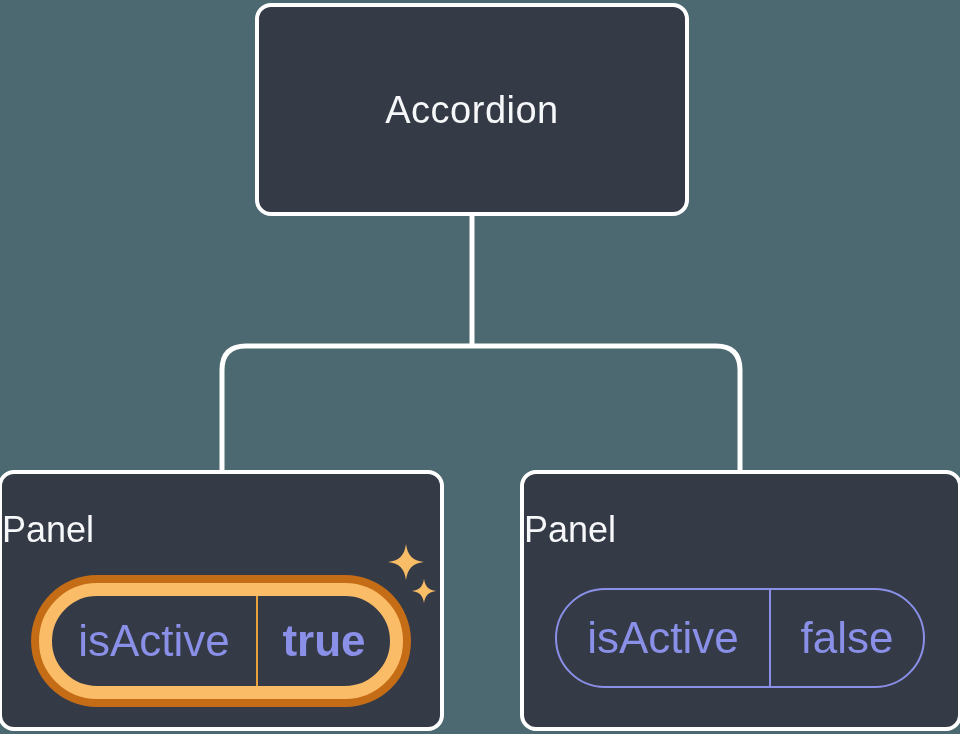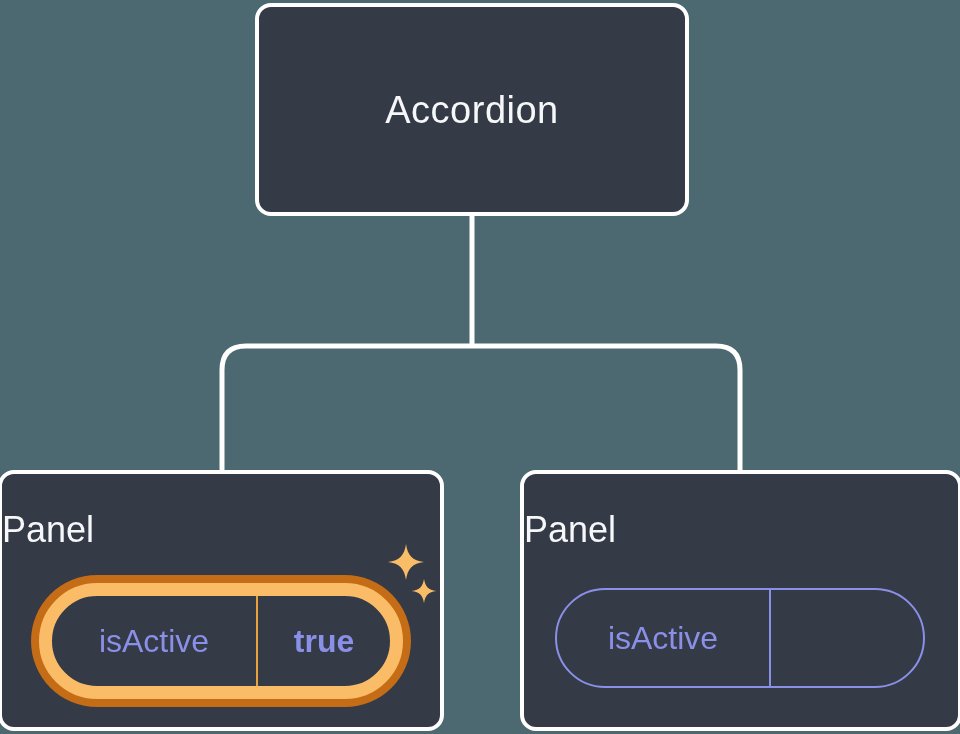--- a/index.html
+++ b/index.html
@@ -22,21 +22,21 @@
     color:#F6F7F9;font-size:38px;font-weight:500;letter-spacing:0.5px;line-height:1;
   }
   .node-panel-left{left:-2px;top:470px;width:446px;height:261px;}
   .node-panel-right{left:520px;top:470px;width:442px;height:261px;}
   .panel-label{
     position:absolute;left:0;right:0;top:38px;
     color:#F6F7F9;font-size:36px;font-weight:500;line-height:1;
   }
   .pill{
     position:absolute;display:flex;align-items:stretch;box-sizing:border-box;
-    border-radius:999px;color:#8A8FE8;font-size:32px;line-height:1;
+    border-radius:999px;color:#8A8FE8;font-size:44px;line-height:1;
   }
   .pill-active{
     left:37px;top:109px;width:364px;height:116px;
     border:13px solid #FABC66;
     box-shadow:0 0 0 8px #C56C17;
     background:#343A46;
   }
   .pill-inactive{
     left:31px;top:114px;width:370px;height:100px;
     border:2px solid #8A8FE8;
@@ -79,16 +79,17 @@
       <path transform="translate(46,49) scale(0.68)" d="M0 -18 C1.6 -6.5 6.5 -1.6 18 0 C6.5 1.6 1.6 6.5 0 18 C-1.6 6.5 -6.5 1.6 -18 0 C-6.5 -1.6 -1.6 -6.5 0 -18 Z" fill="#F9BC67"></path>
     </svg>
   </div>
 
   <div class="node node-panel-right">
     <div class="panel-label">Panel</div>
 
     <div class="pill pill-inactive">
       <div class="cell cell-name">isActive</div>
       <div class="divider divider-inactive"></div>
+      <div class="cell cell-value">false</div>
     </div>
   </div>
 
 </div>
 
 </body></html>

